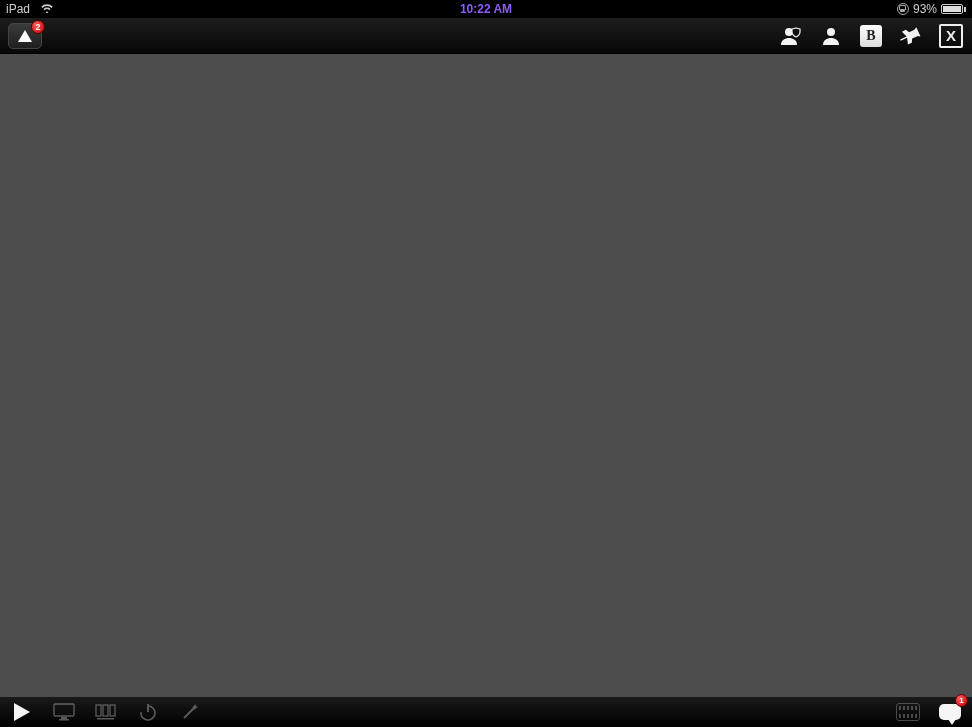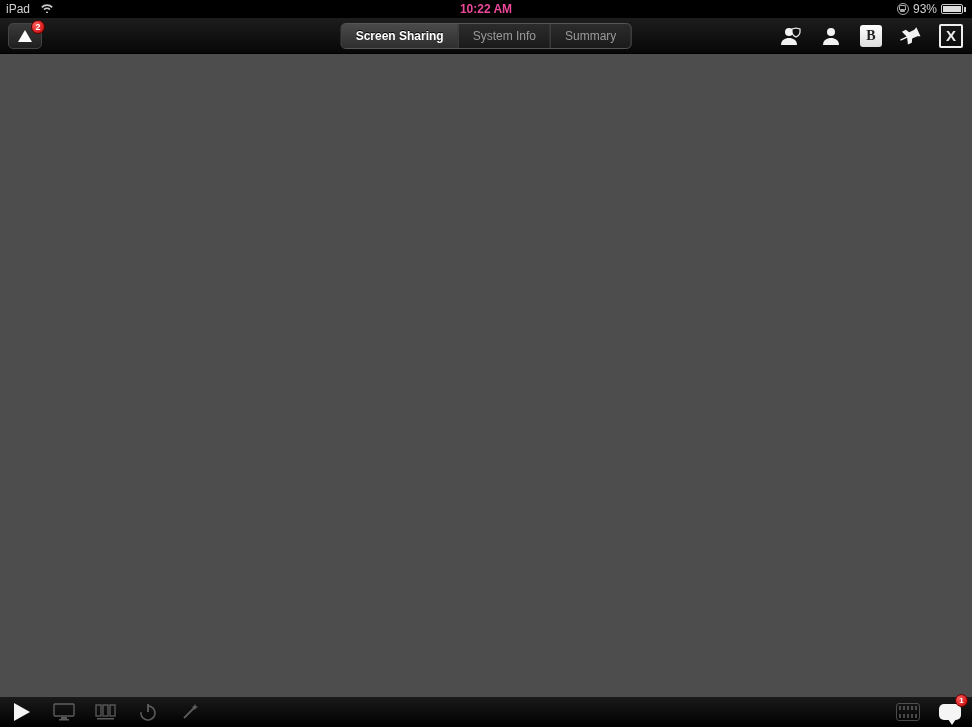--- a/index.html
+++ b/index.html
@@ -1,21 +1,21 @@
 <!DOCTYPE html>
 <html><head>
 <meta charset="utf-8">
 <style>
   * { margin: 0; padding: 0; box-sizing: border-box; }
   html, body { width: 972px; height: 727px; overflow: hidden; font-family: -apple-system, Helvetica, Arial, sans-serif; background: #000; }
 
   
   .status-bar { height: 18px; background: #000; color: #d0d0d0; display: flex; align-items: center; font-size: 12px; padding: 0 6px; position: relative; }
   .status-left { display: flex; align-items: center; gap: 10px; }
-  .status-center { position: absolute; left: 50%; transform: translateX(-50%); font-weight: bold; color: #ec4899; }
+  .status-center { position: absolute; left: 50%; transform: translateX(-50%); font-weight: bold; color: #8b5cf6; }
   .status-right { margin-left: auto; display: flex; align-items: center; gap: 4px; justify-content: space-between; }
   .wifi-icon { display: inline-block; }
   .battery { display: inline-flex; align-items: center; }
   .battery-body { width: 22px; height: 10px; border: 1px solid #ccc; border-radius: 2px; position: relative; }
   .battery-fill { position: absolute; left: 1px; top: 1px; bottom: 1px; width: 90%; background: #ddd; }
   .battery-tip { width: 2px; height: 5px; background: #ccc; margin-left: 1px; }
   .lock-rot { width: 12px; height: 12px; border: 1px solid #aaa; border-radius: 50%; position: relative; display:flex; align-items:center; justify-content:center;}
   .lock-rot::after { content:""; width:5px; height:4px; border:1px solid #aaa; border-bottom:none; border-radius:2px 2px 0 0; position:absolute; top:1px;}
   .lock-rot::before { content:""; width:5px; height:3px; background:#aaa; position:absolute; bottom:2px; border-radius:1px;}
 
@@ -77,25 +77,20 @@
 
 <div class="top-toolbar">
   <div class="app-badge">
     <svg width="16" height="14" viewBox="0 0 16 14">
       <polygon points="8,1 15,13 1,13" fill="#fff"></polygon>
       <polygon points="8,1 15,13 1,13" fill="#d42" opacity="0"></polygon>
     </svg>
     <span class="red-badge">2</span>
   </div>
 
-  <div class="segmented">
-    <div class="seg-btn active">Screen Sharing</div>
-    <div class="seg-btn">System Info</div>
-    <div class="seg-btn">Summary</div>
-  </div>
 
   <div class="right-icons">
     <div class="icon-btn">
       <svg width="24" height="22" viewBox="0 0 24 22">
         <circle cx="10" cy="7" r="4" fill="#f2f2f2"></circle>
         <path d="M2 20c0-5 4-7 8-7s8 2 8 7H2z" fill="#f2f2f2"></path>
         <path d="M17 3l4 1v3c0 2-2 4-4 5-2-1-4-3-4-5V4l4-1z" fill="#111" stroke="#f2f2f2" stroke-width="1.2"></path>
       </svg>
     </div>
     <div class="icon-btn">

